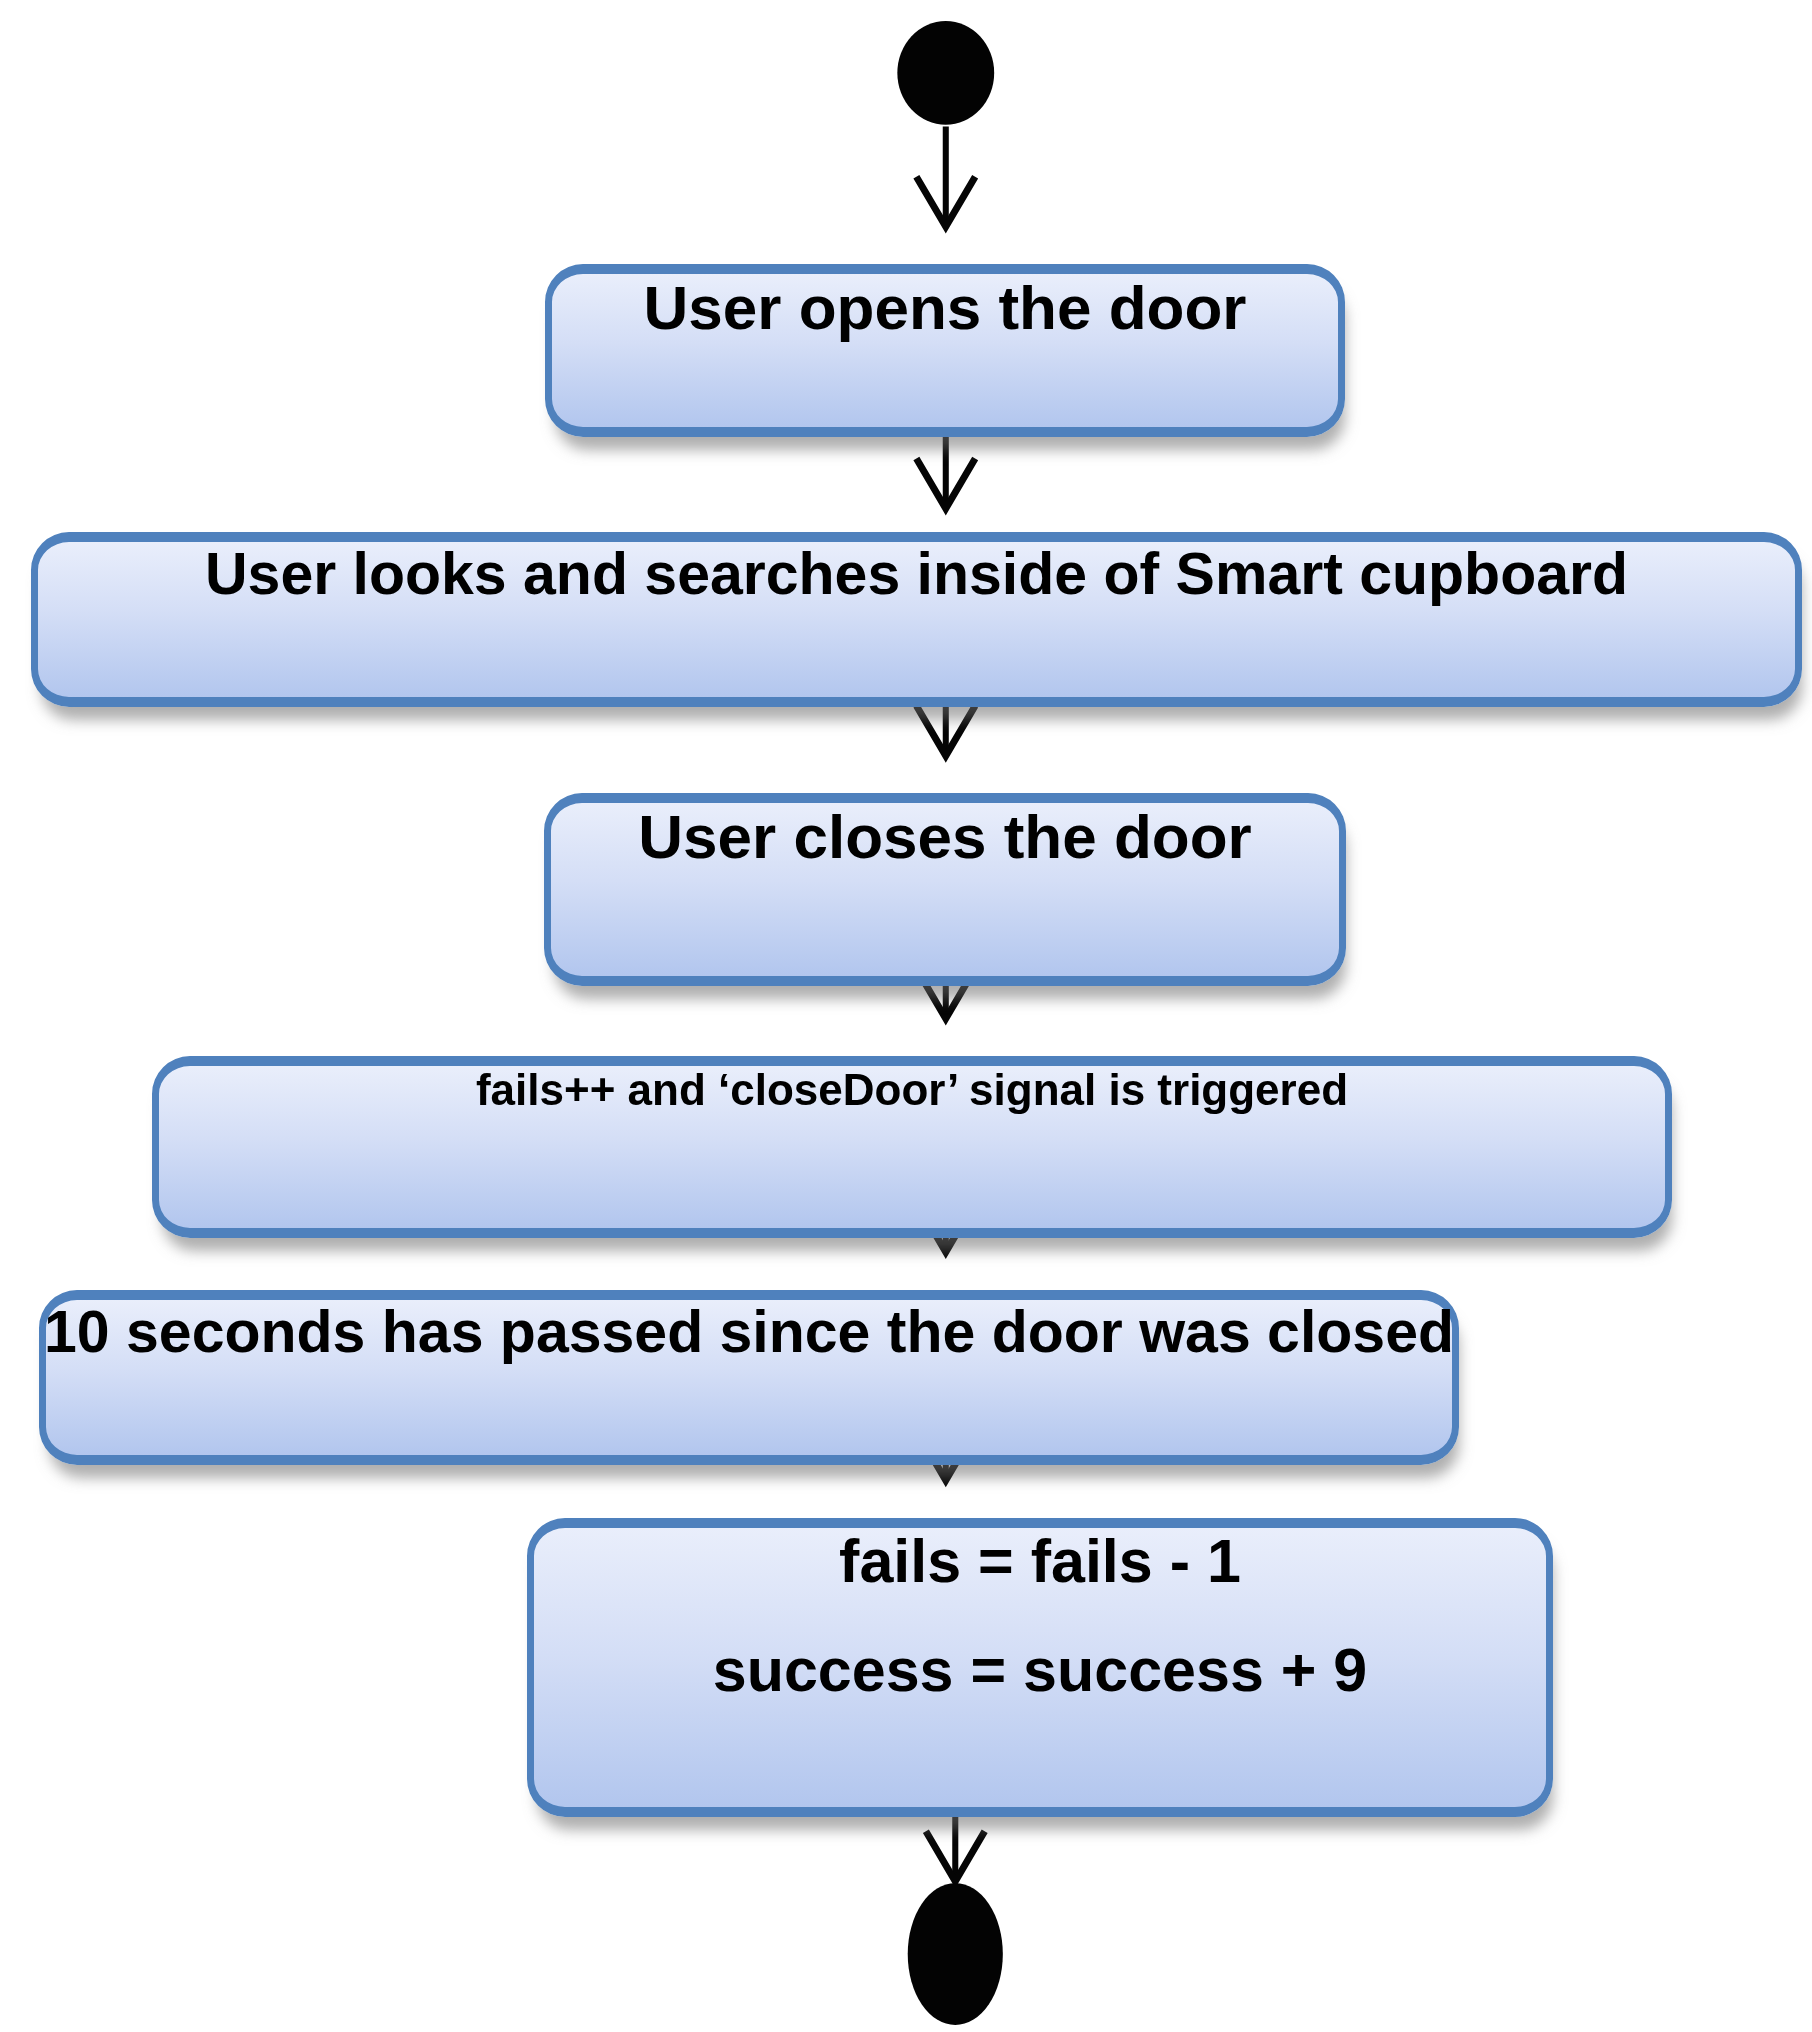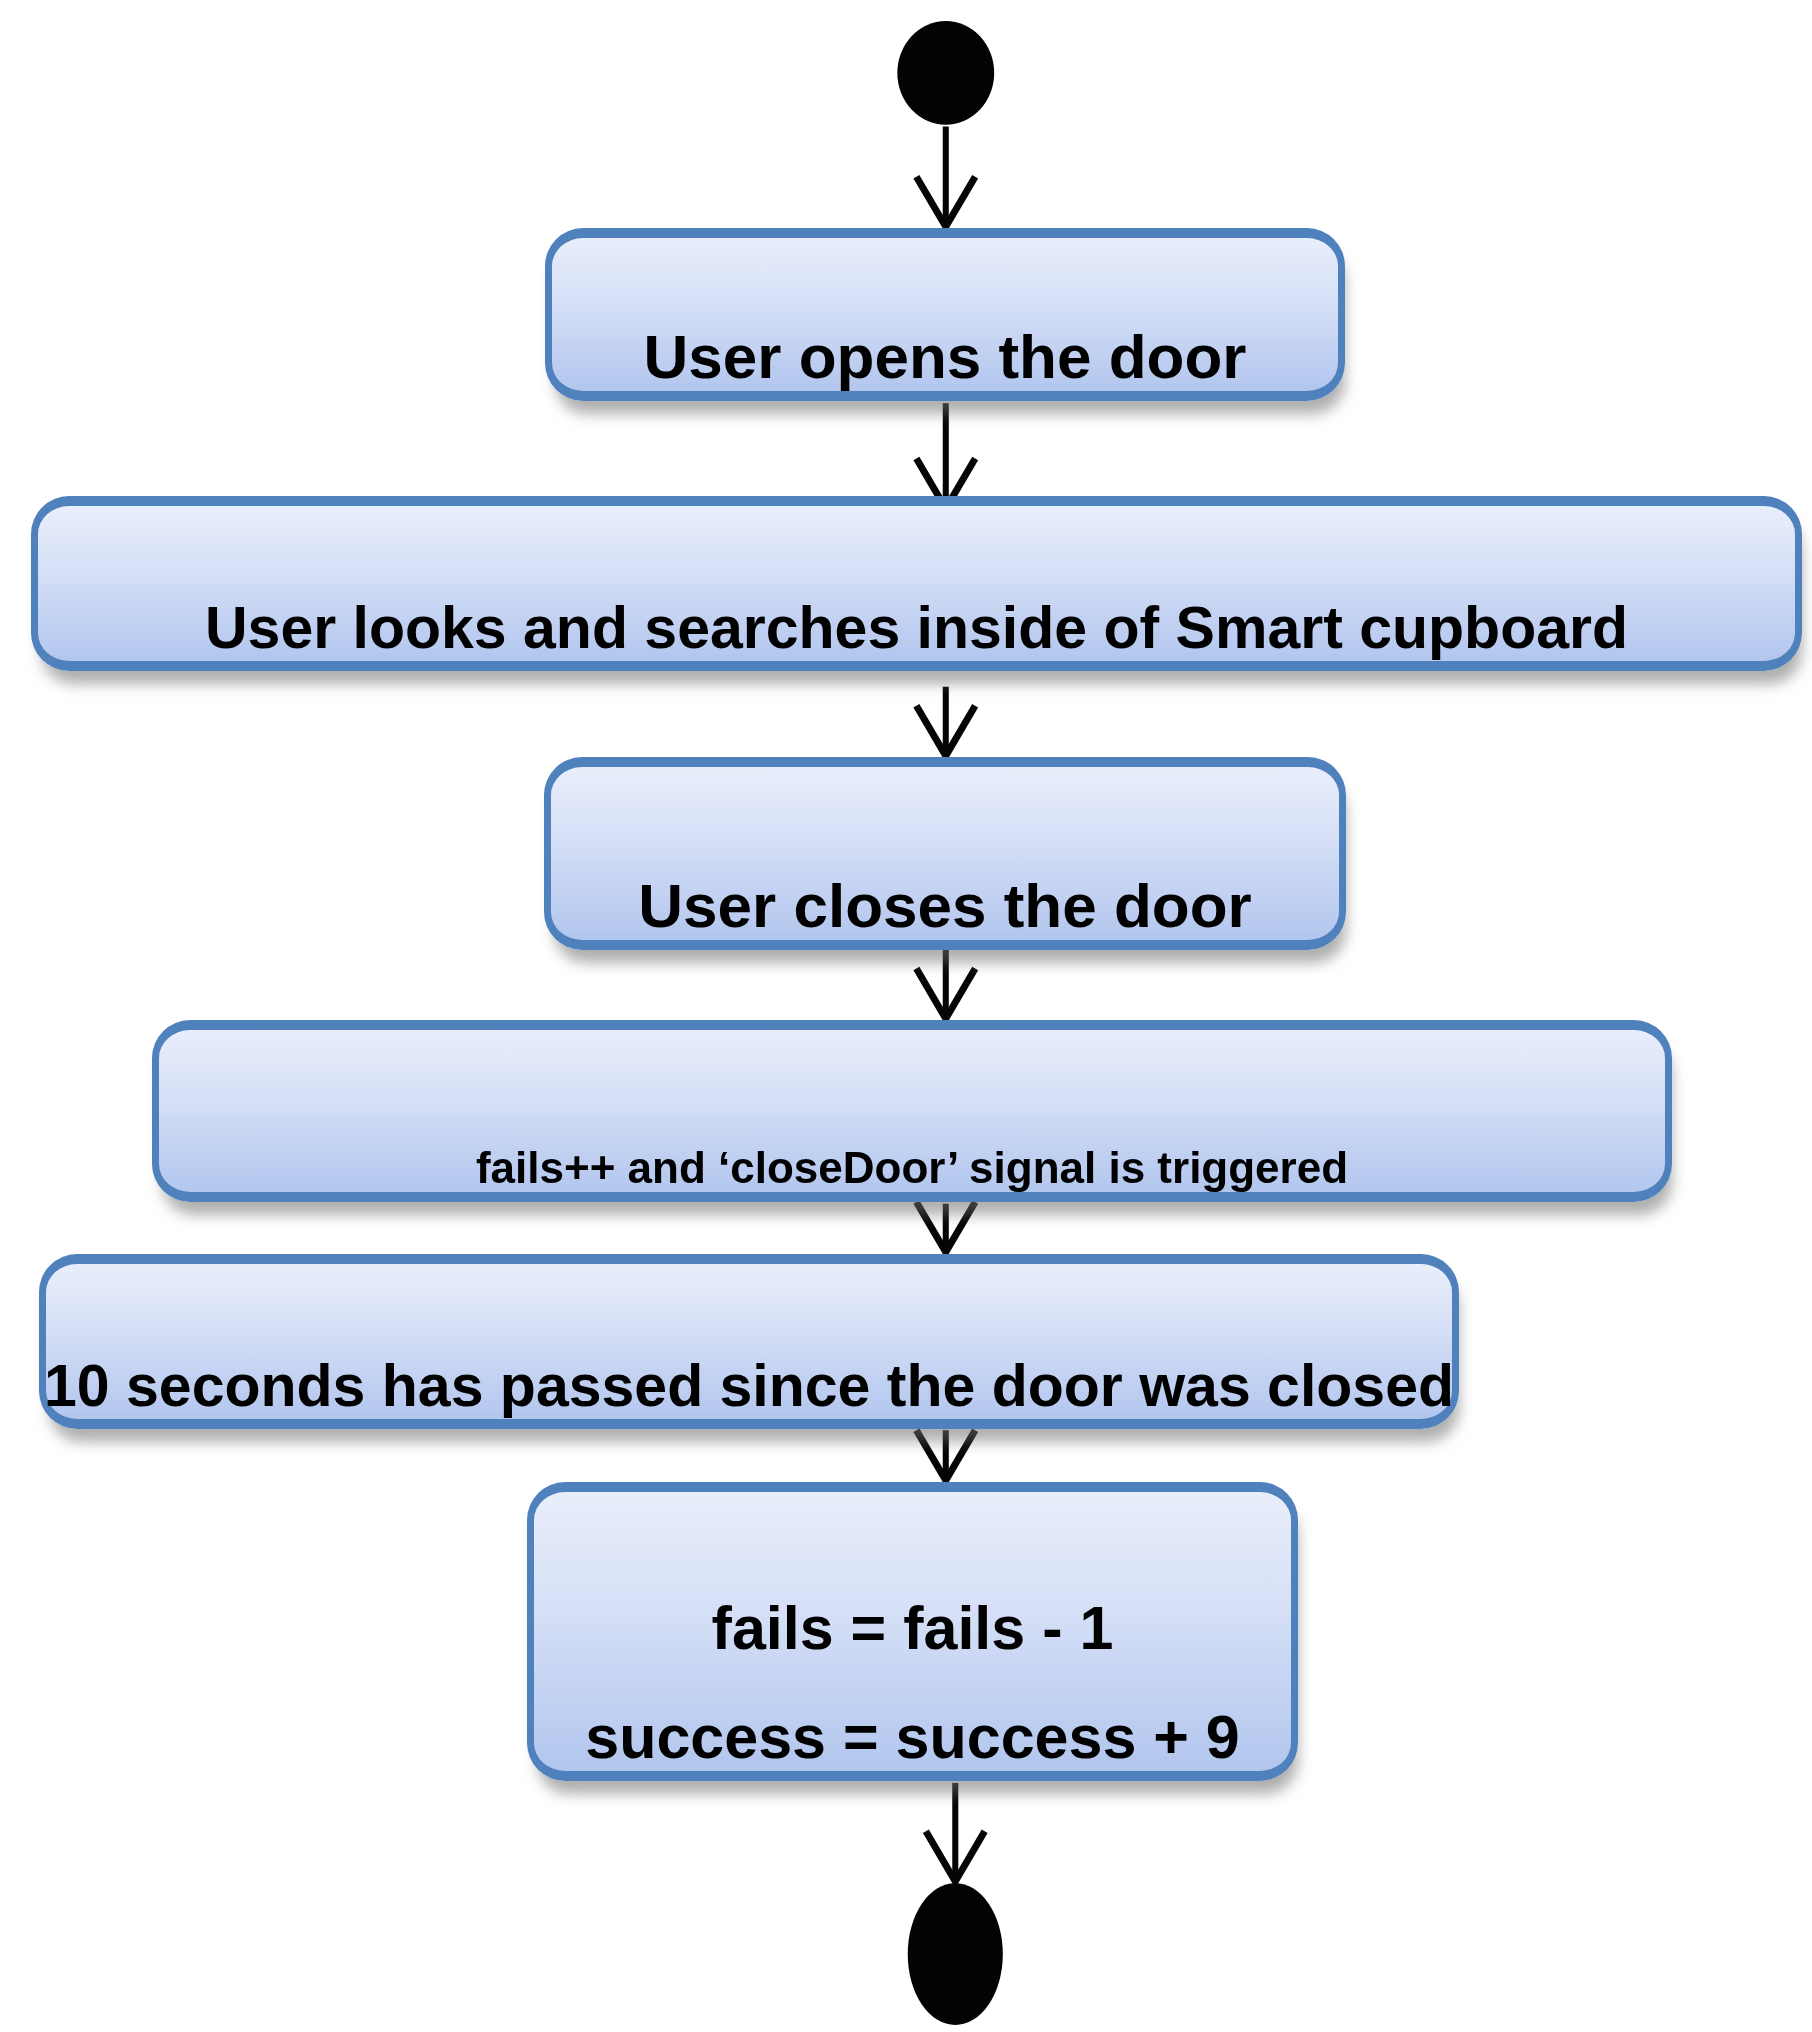--- a/index.html
+++ b/index.html
@@ -28,22 +28,23 @@
     box-sizing: border-box;
     border: 7px solid #4f81bd;
     border-top-width: 10.4px;
     border-bottom-width: 10.4px;
     border-radius: 38px;
     background: linear-gradient(180deg, #e9eefb 0%, #d4def6 45%, #b2c6ee 100%);
     box-shadow: 5.2px 17.3px 14px -5.2px rgba(110, 110, 110, 0.55);
     display: flex;
     flex-direction: column;
     align-items: center;
-    justify-content: flex-end;
+    justify-content: flex-start;
     gap: 42px;
+    margin-top: 36px;
   }
   .lbl {
     font-weight: bold;
     color: #000000;
     white-space: nowrap;
     line-height: 1.1;
     text-align: center;
   }
   .fs72 { font-size: 62px; }
   .fs70 { font-size: 61px; }
@@ -112,19 +113,19 @@
   </div>
 
   <div class="node" style="left:152px; top:1020px; width:1520px; height:182px;">
     <span class="lbl fs66">fails++ and ‘closeDoor’ signal is triggered</span>
   </div>
 
   <div class="node" style="left:39px; top:1254px; width:1420px; height:175px;">
     <span class="lbl fs68">10 seconds has passed since the door was closed</span>
   </div>
 
-  <div class="node" style="left:527px; top:1482px; width:771px; height:299px;">
+  <div class="node" style="left:527px; top:1482px; width:1026px; height:299px;">
     <span class="lbl fs70">fails = fails - 1</span>
     <span class="lbl fs70">success = success + 9</span>
   </div>
 
 </div>
 
 
 </body></html>

